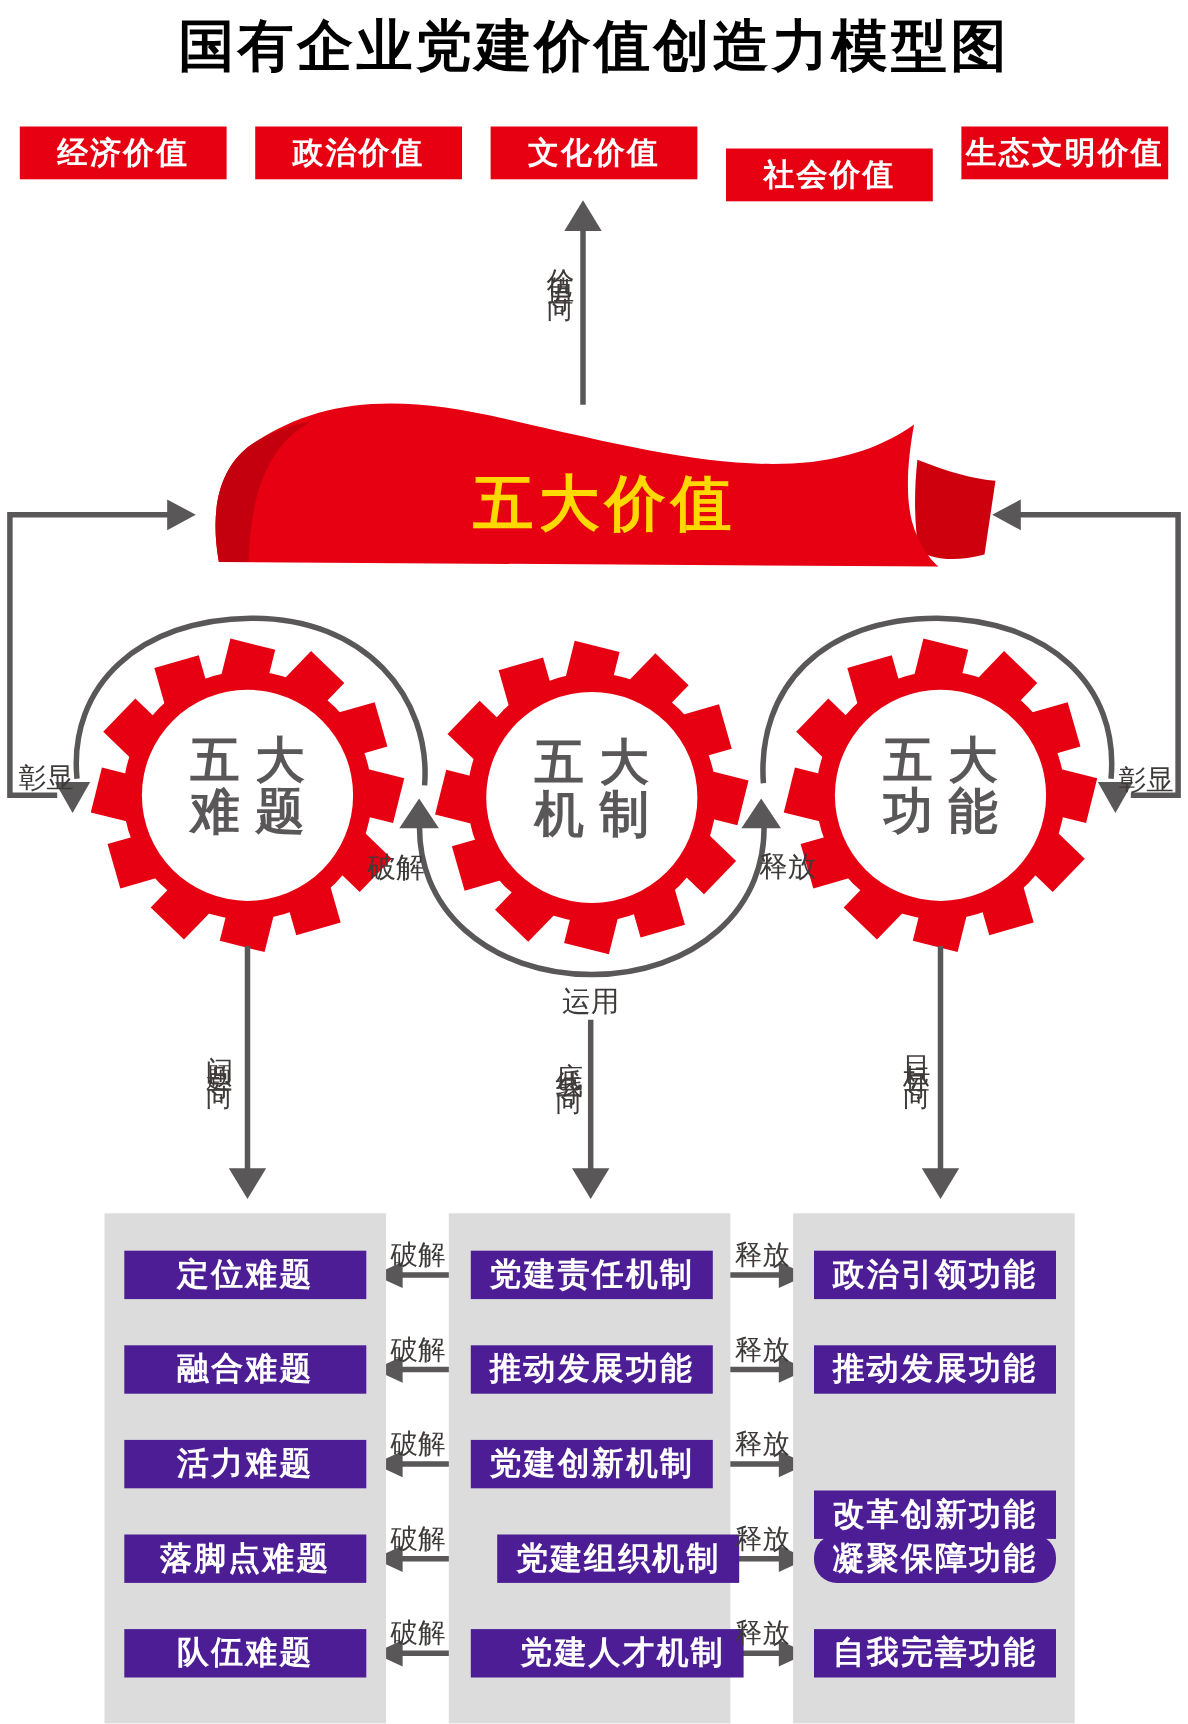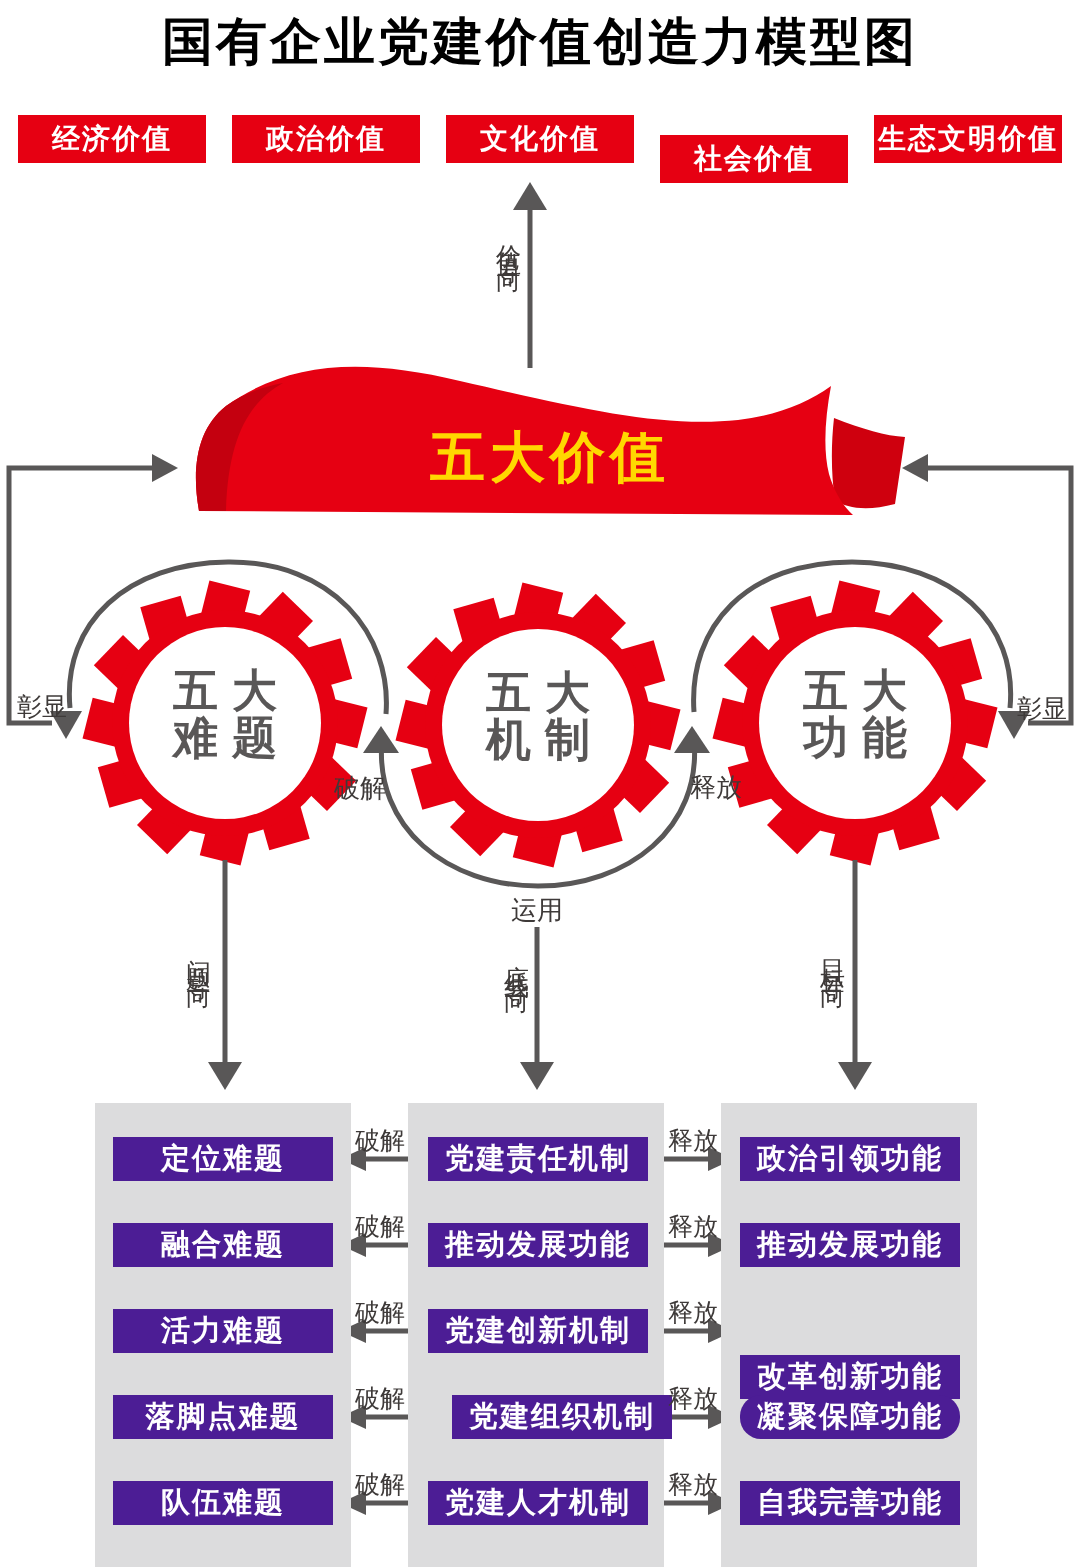--- a/index.html
+++ b/index.html
@@ -186,18 +186,18 @@
   <div class="abs grid-lab" style="left:340px;top:1296px;">破解</div>
   <div class="abs grid-lab" style="left:653px;top:1296px;">释放</div>
 
   <div class="abs grid-box" style="left:113px;top:1395px;">落脚点难题</div>
   <div class="abs grid-box" style="left:428px;top:1395px;margin-left:24px;">党建组织机制</div>
   <div class="abs grid-box" style="left:740px;top:1395px;border-radius:21px;">凝聚保障功能</div>
   <div class="abs grid-lab" style="left:340px;top:1382px;">破解</div>
   <div class="abs grid-lab" style="left:653px;top:1382px;">释放</div>
 
   <div class="abs grid-box" style="left:113px;top:1481px;">队伍难题</div>
-  <div class="abs grid-box" style="left:428px;top:1481px;">党建人才机制</div>
+  <div class="abs grid-box" style="left:428px;top:1481px;padding-left:28px;">党建人才机制</div>
   <div class="abs grid-box" style="left:740px;top:1481px;">自我完善功能</div>
   <div class="abs grid-lab" style="left:340px;top:1468px;">破解</div>
   <div class="abs grid-lab" style="left:653px;top:1468px;">释放</div>
 
 </div>
 
 </body></html>

